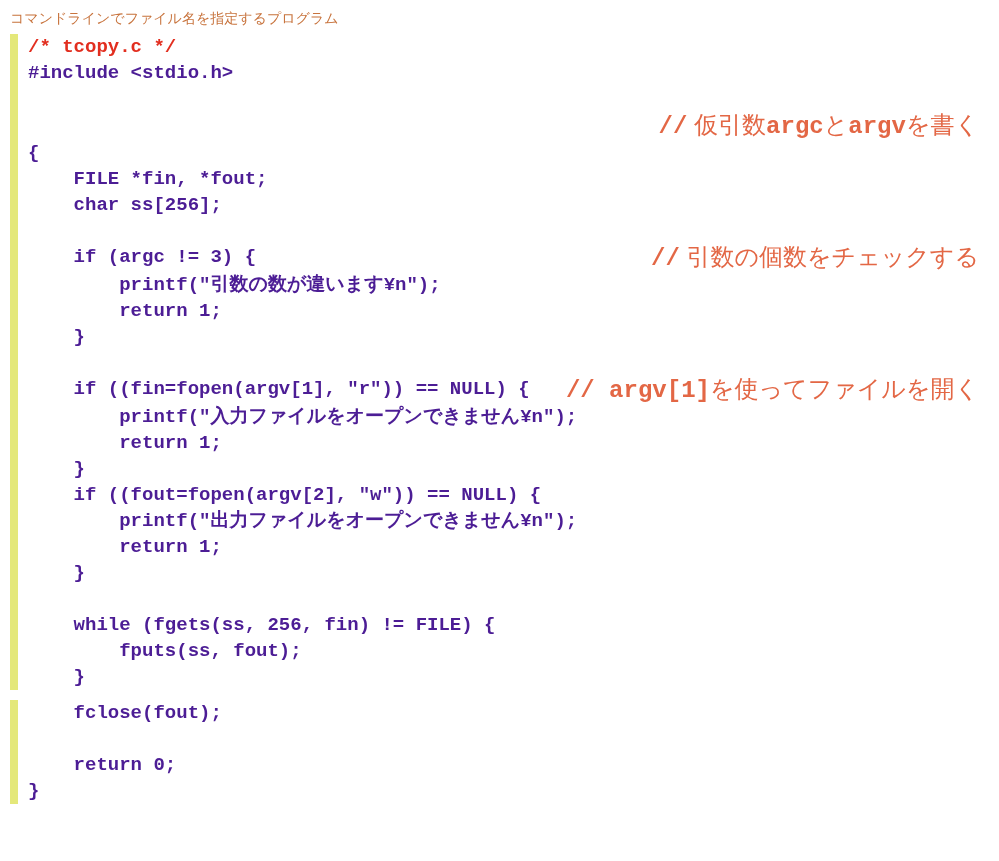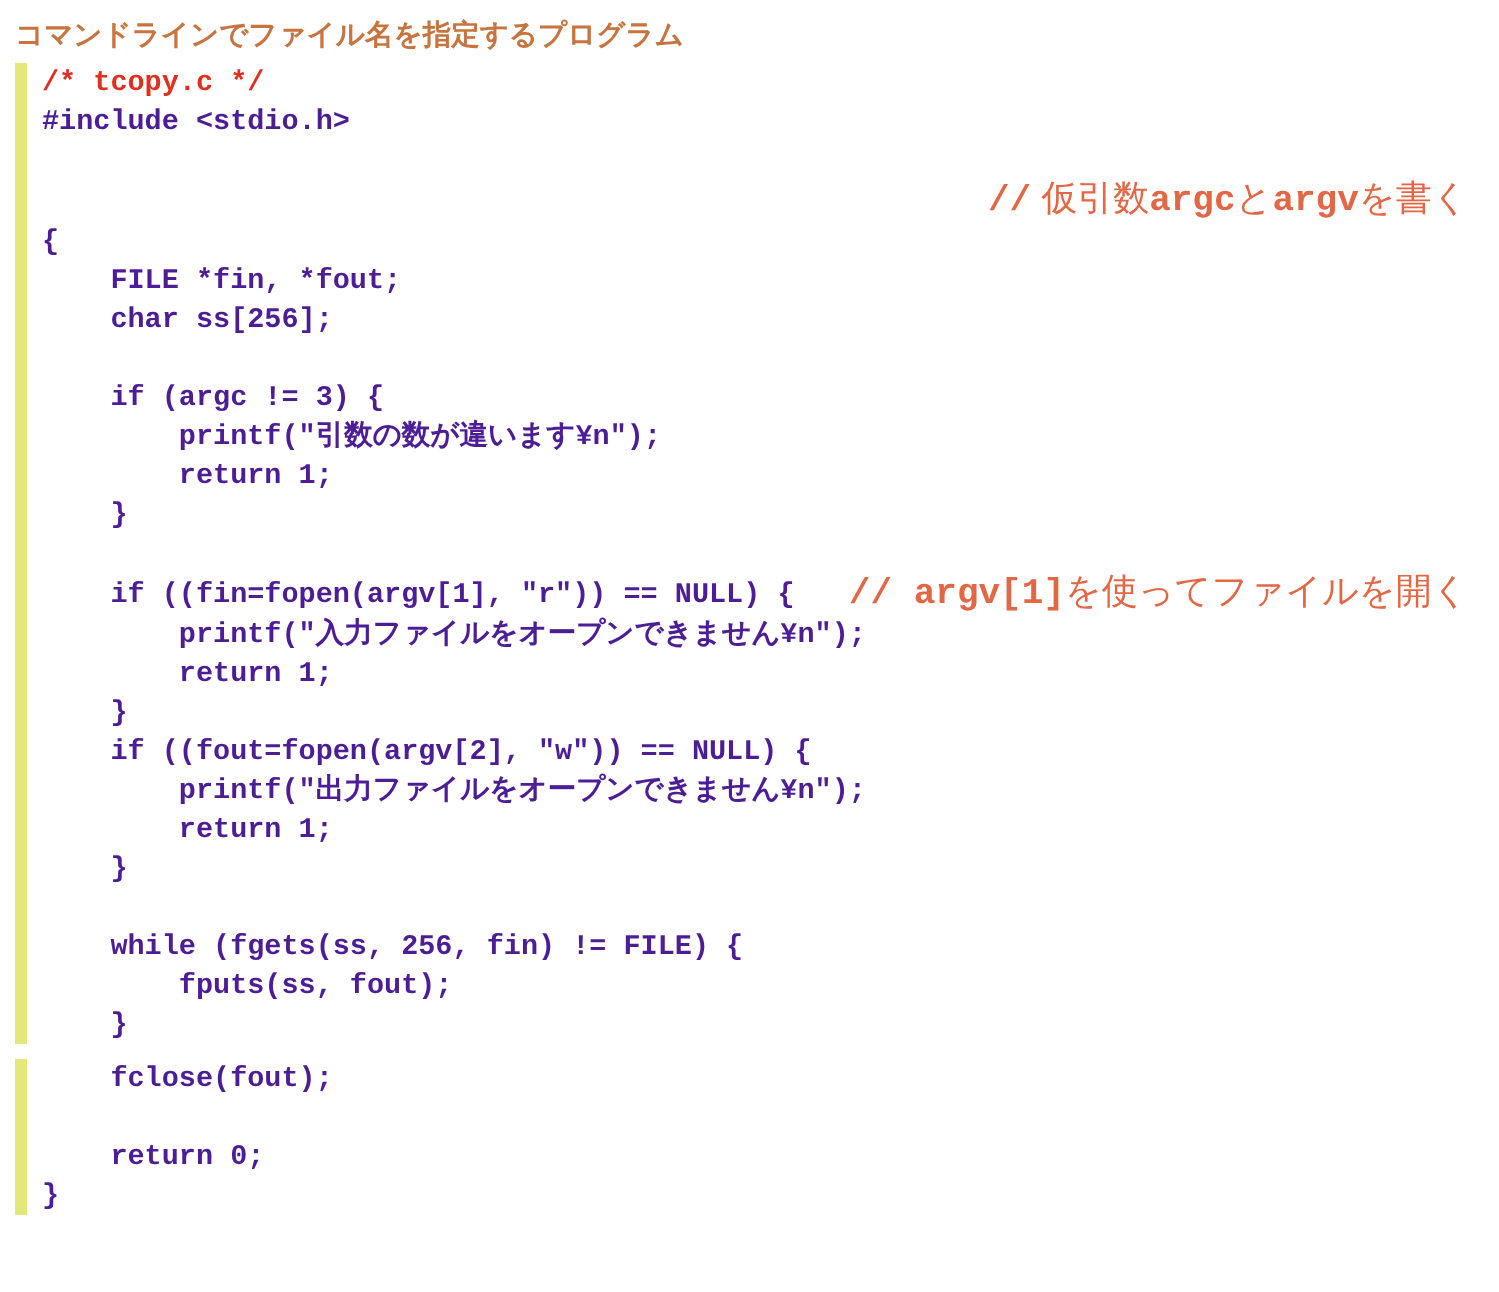--- a/index.html
+++ b/index.html
@@ -5,23 +5,23 @@
   body {
     margin: 0;
     padding: 10px 20px 20px 10px;
     font-family: "Hiragino Kaku Gothic Pro", "Meiryo", sans-serif;
     background: #fff;
     width: 999px;
     box-sizing: border-box;
   }
   .title {
     color: #c8743e;
-    font-size: 19px;
+    font-size: 14px;
     margin: 0 0 6px 0;
-    font-weight: bold;
+    font-weight: normal;
   }
   .code-block {
     position: relative;
     padding-left: 18px;
     margin-bottom: 10px;
   }
   .code-block.bar1::before {
     content: "";
     position: absolute;
     left: 0;
@@ -37,21 +37,21 @@
     top: 0;
     bottom: 0;
     width: 8px;
     background: #e4e87a;
   }
   .line {
     font-size: 19px;
     line-height: 26px;
     white-space: pre;
     display: flex;
-    align-items: center;
+    align-items: flex-start;
   }
   .code {
     font-family: "Courier New", Courier, monospace;
     font-weight: bold;
     color: #4c1d95;
   }
   .code.red {
     color: #e22e1f;
   }
   .cmt {
@@ -86,20 +86,21 @@
   <div class="blank"></div>
   <div class="line">
     <span class="cmt"><span class="slashes">//</span><span> 仮引数</span><span class="mono">argc</span><span>と</span><span class="mono">argv</span><span>を書く</span></span>
   </div>
   <div class="line"><span class="code">{</span></div>
   <div class="line"><span class="code">    FILE *fin, *fout;</span></div>
   <div class="line"><span class="code">    char ss[256];</span></div>
   <div class="blank"></div>
   <div class="line">
     <span class="code">    if (argc != 3) {</span>
+    <span class="cmt"><span class="slashes">//</span><span> 引数の個数をチェックする</span></span>
   </div>
   <div class="line"><span class="code">        printf("引数の数が違います¥n");</span></div>
   <div class="line"><span class="code">        return 1;</span></div>
   <div class="line"><span class="code">    }</span></div>
   <div class="blank"></div>
   <div class="line">
     <span class="code">    if ((fin=fopen(argv[1], "r")) == NULL) {</span>
     <span class="cmt"><span class="slashes">//</span><span class="mono"> argv[1]</span><span>を使ってファイルを開く</span></span>
   </div>
   <div class="line"><span class="code">        printf("入力ファイルをオープンできません¥n");</span></div>

